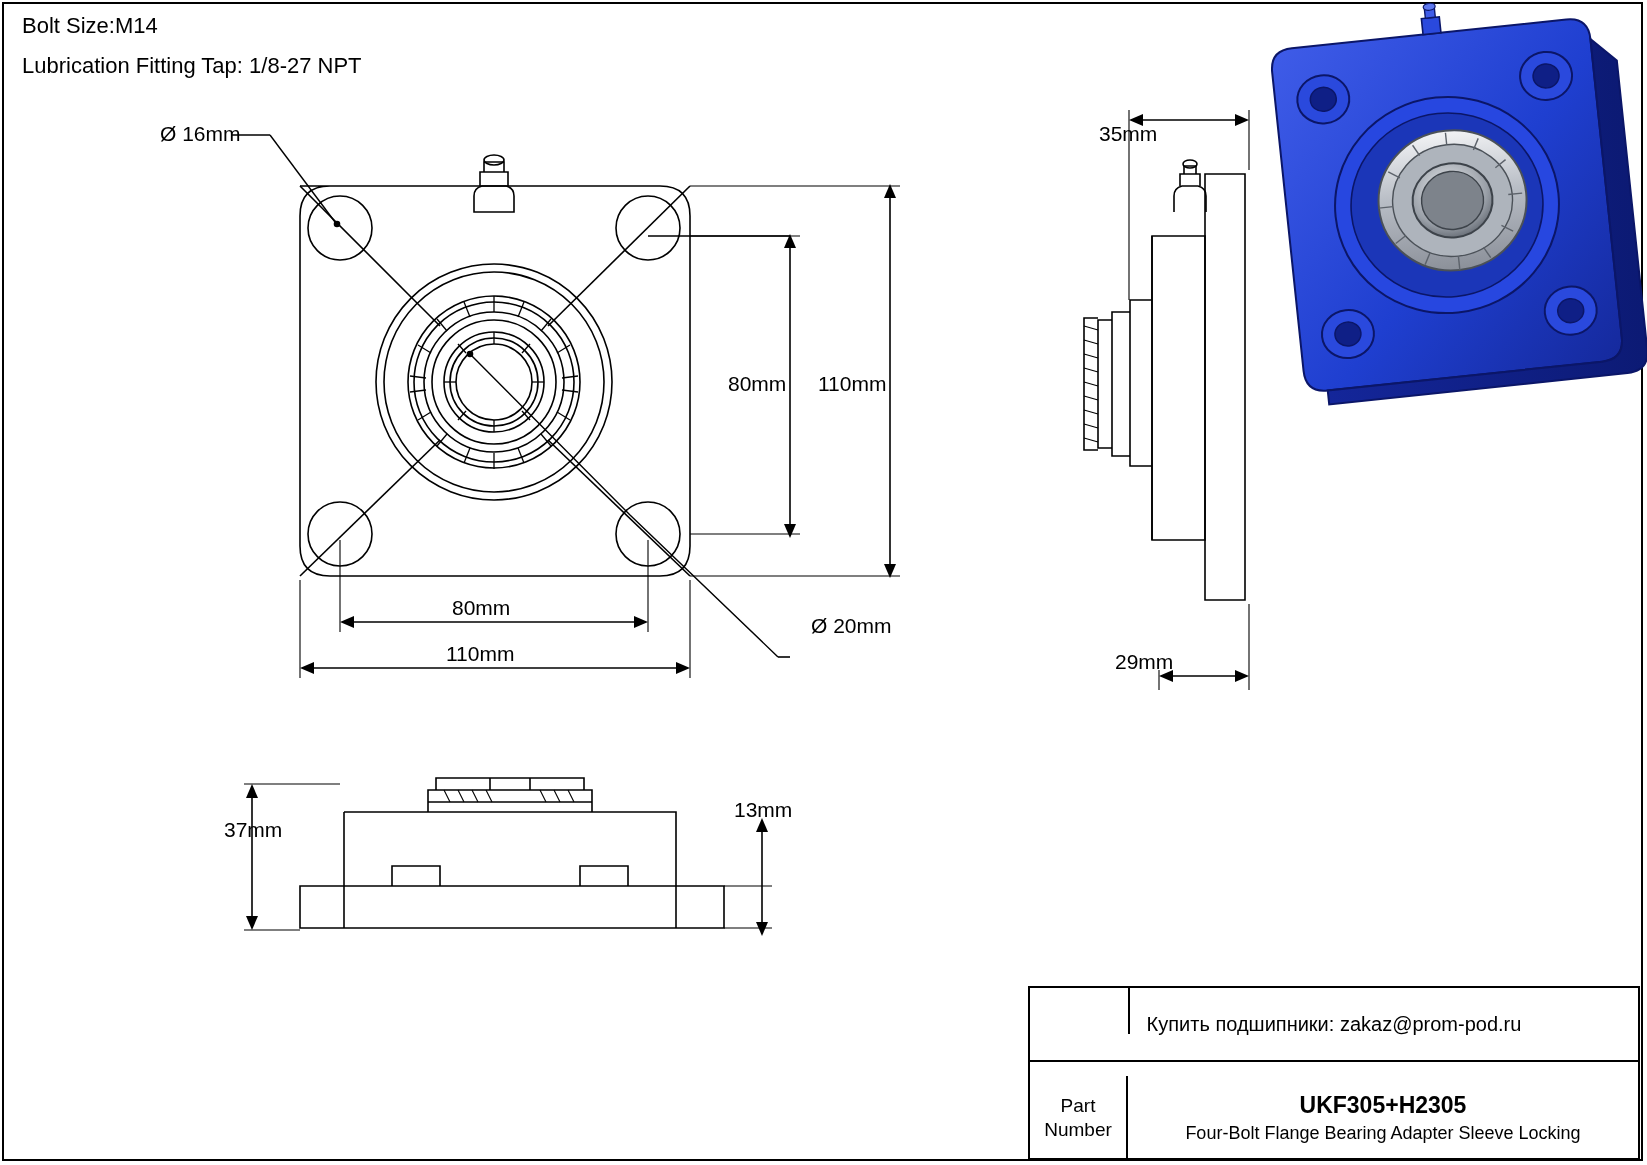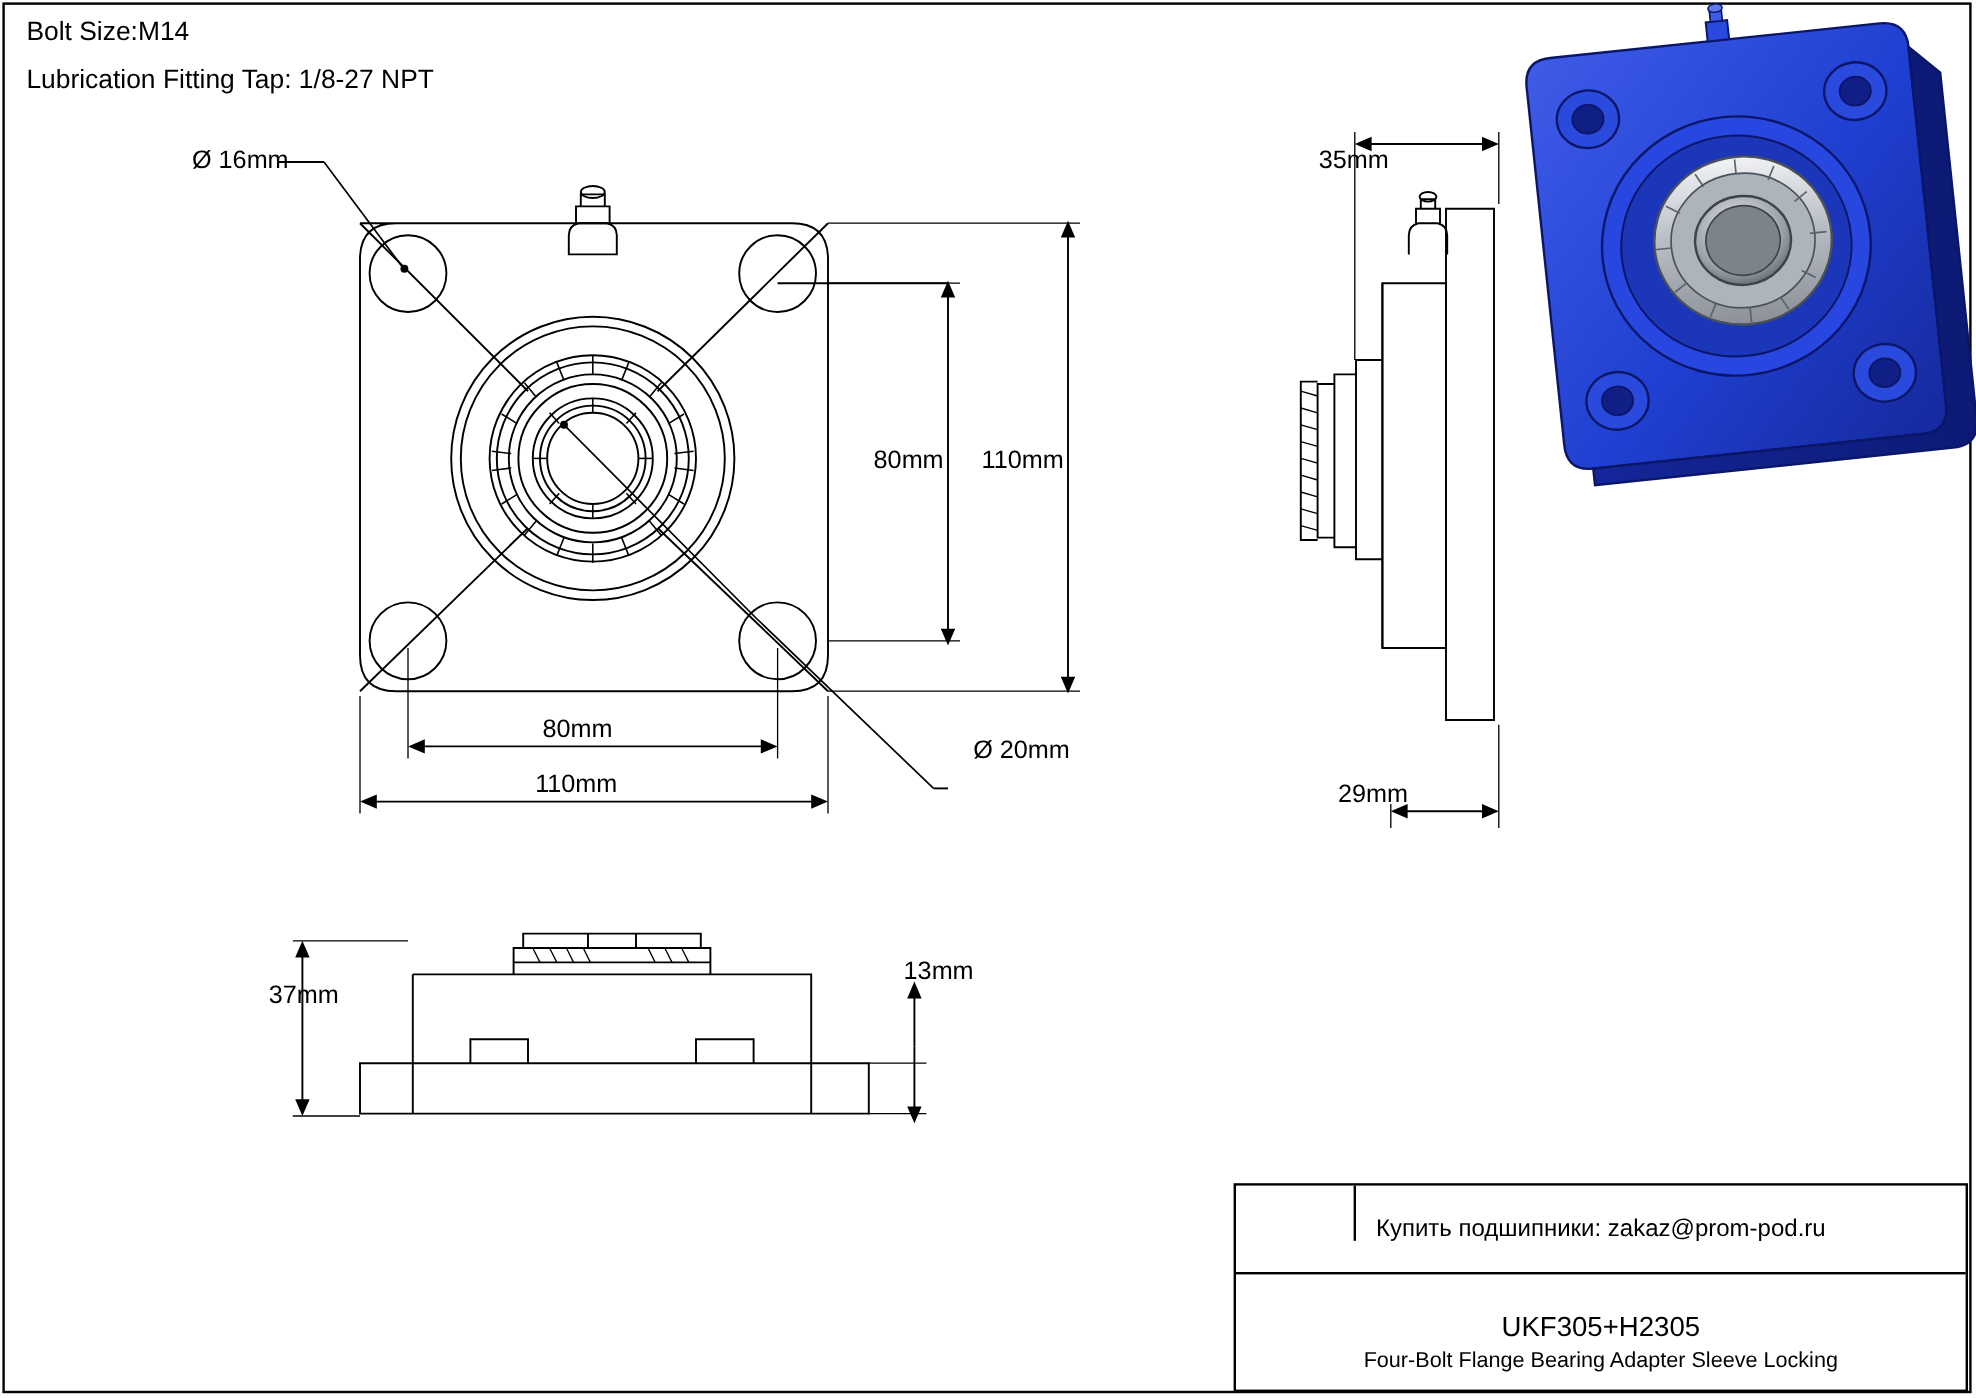--- a/index.html
+++ b/index.html
@@ -94,20 +94,21 @@
   .tb-value {
     flex: 1;
     display: flex;
     flex-direction: column;
     align-items: center;
     justify-content: center;
   }
   .tb-pn {
     font-size: 23px;
     margin-bottom: 4px;
+    font-weight: bold;
   }
   .tb-desc {
     font-size: 18px;
   }
   .tb-divider-vert {
     position: absolute;
     left: 98px;
     top: 0;
     width: 2px;
     height: 46px;
@@ -368,28 +369,32 @@
   <div class="dim" style="left:786px; top:614px;margin-left:25px;">Ø 20mm</div>
   <div class="dim" style="left:728px; top:372px;">80mm</div>
   <div class="dim" style="left:818px; top:372px;">110mm</div>
   <div class="dim" style="left:452px; top:596px;">80mm</div>
   <div class="dim" style="left:446px; top:642px;">110mm</div>
 
   <div class="dim" style="left:1099px; top:122px;">35mm</div>
   <div class="dim" style="left:1115px; top:650px;">29mm</div>
 
   <div class="dim" style="left:224px; top:818px;">37mm</div>
-  <div class="dim" style="left:734px; top:798px;margin-left:19px;">13mm</div>
+  <div class="dim" style="left:734px; top:798px;">13mm</div>
 
   <div class="titleblock">
     <div class="tb-row1">
       <span class="tb-contact">Купить подшипники: zakaz@prom-pod.ru</span>
     </div>
     <div class="tb-divider-vert"></div>
     <div class="tb-row2">
+      <div class="tb-label">
+        <span>Part</span>
+        <span>Number</span>
+      </div>
       <div class="tb-value">
         <span class="tb-pn">UKF305+H2305</span>
         <span class="tb-desc">Four-Bolt Flange Bearing Adapter Sleeve Locking</span>
       </div>
     </div>
   </div>
 
 </div>
 
 </body></html>

